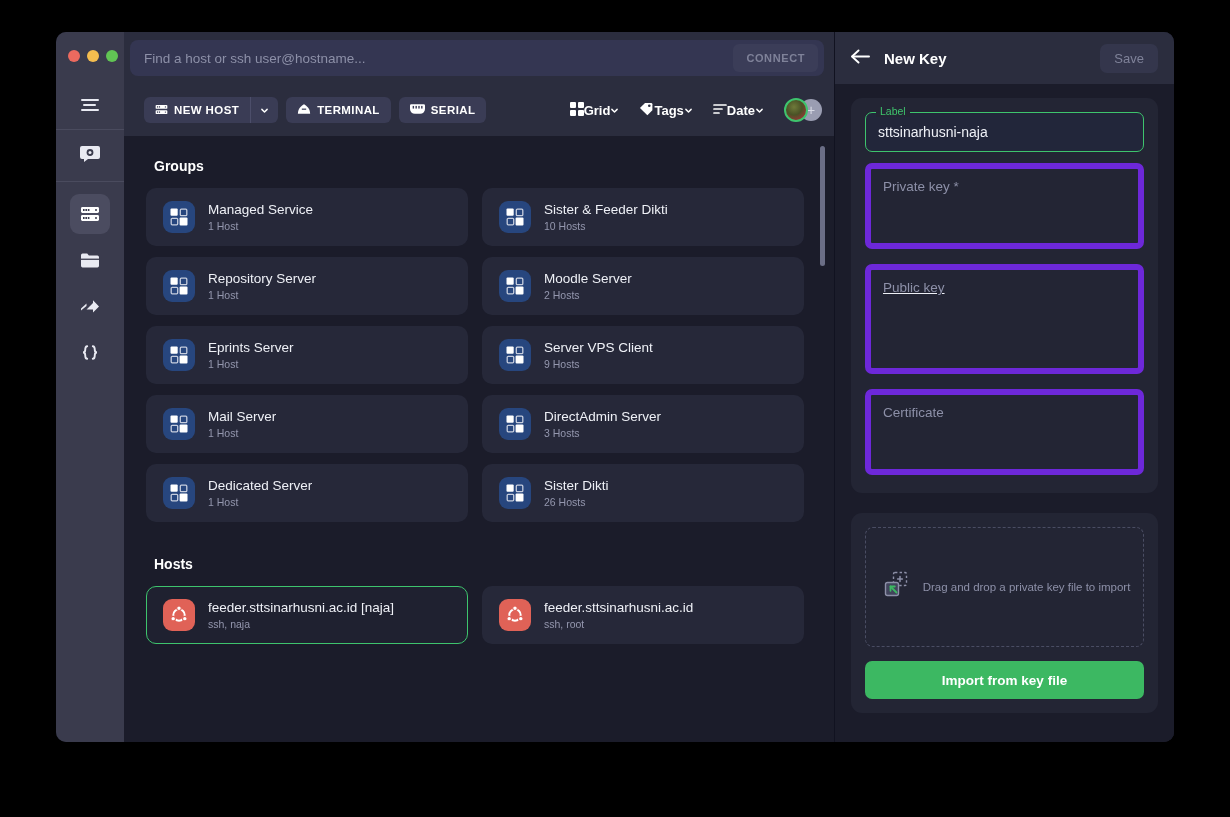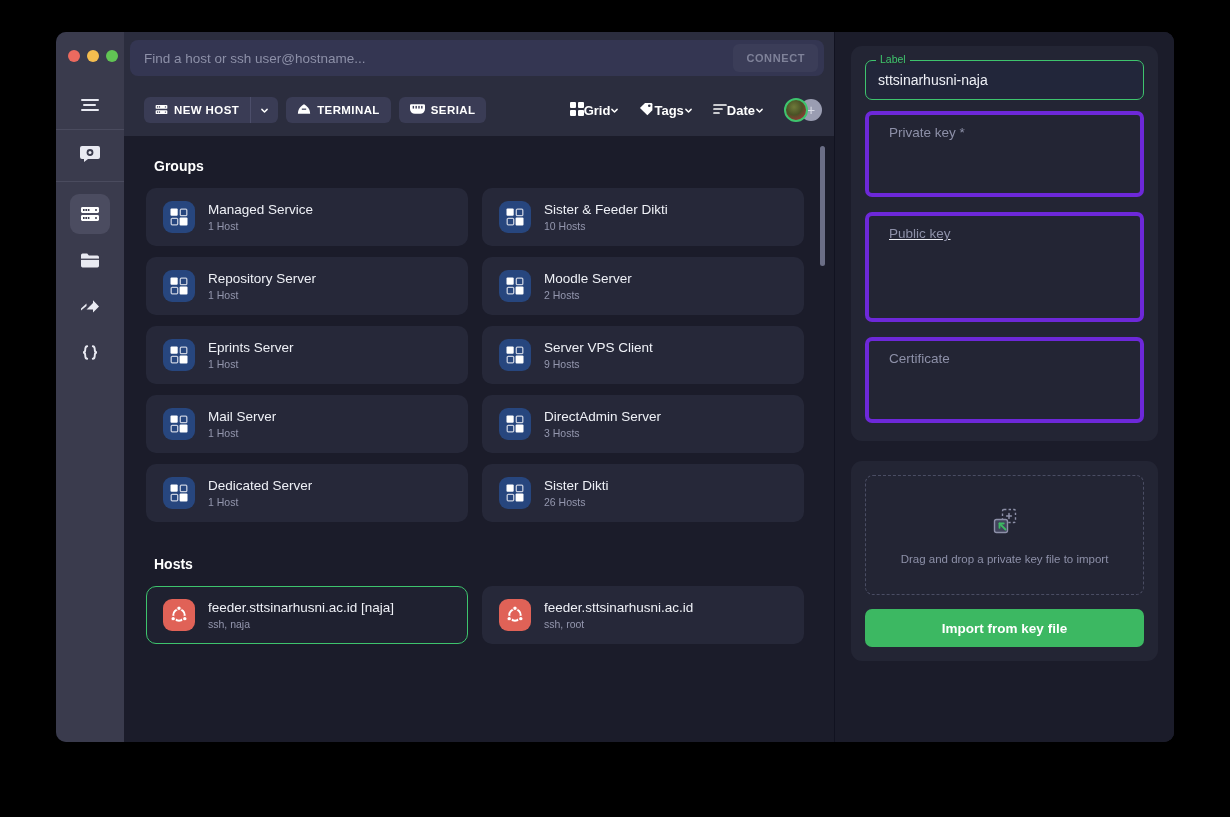--- a/index.html
+++ b/index.html
@@ -192,33 +192,33 @@
     color: #eef0f6; font-size: 14px; padding: 0 12px; outline: none;
     font-family: "Liberation Sans", sans-serif;
   }
   #label-caption {
     position: absolute; left: 11px; top: -7px;
     background: #232534; padding: 0 4px;
     color: #3ec46d; font-size: 10.5px;
   }
   .ta {
     width: 100%; margin-top: 11px; resize: none;
-    background: transparent; border: 4px solid #6d28d9; border-radius: 7px;
-    color: #eef0f6; font-size: 13.5px; padding: 10px 20px; outline: none;
+    background: transparent; border: 6px solid #6d28d9; border-radius: 7px;
+    color: #eef0f6; font-size: 13.5px; padding: 10px 12px; outline: none;
     font-family: "Liberation Sans", sans-serif;
   }
   .ta::placeholder { color: #8d90a8; }
   #ta-private { height: 86px; }
   #ta-public { height: 110px; text-decoration: underline; }
   #ta-cert { height: 86px; }
 
   #import-card { margin-top: 20px; background: #232534; border-radius: 11px; padding: 14px; }
   #dropzone {
     border: 1.5px dashed #4a4d63; border-radius: 8px;
-    height: 120px; display: flex; flex-direction: column;
+    height: 120px; display: flex; 
     align-items: center; justify-content: center; gap: 10px;
   }
   #dropzone-text { color: #8d90a8; font-size: 11.5px; }
   #import-btn {
     margin-top: 14px; width: 100%; height: 38px;
     background: #3cb862; border: none; border-radius: 7px;
     color: #fff; font-size: 13.5px; font-weight: bold;
     font-family: "Liberation Sans", sans-serif;
   }
 </style>
@@ -588,20 +588,30 @@
             </div>
 
           <div id="scrollbar-track">
             <div id="scrollbar-thumb"></div>
           </div>
         </div>
       </div>
 
       <div id="rightpanel">
 
+        <div id="panel-head">
+          <span>
+            <svg width="19" height="15" viewBox="0 0 19 15" fill="none" stroke="#ffffff" stroke-width="1.9" stroke-linecap="round" stroke-linejoin="round">
+              <path d="M18 7.5H1.5"></path>
+                <path d="M7.5 1.5 1 7.5l6.5 6"></path>
+            </svg>
+          </span>
+          <span id="panel-title">New Key</span>
+          <button id="save-btn">Save</button>
+        </div>
 
         <div id="panel-body">
           <div class="panel-card">
 
             <div class="field-label-wrap">
               <span id="label-caption">Label</span>
               <input id="label-field" type="text" value="sttsinarhusni-naja" style="">
             </div>
 
             <textarea class="ta" id="ta-private" placeholder="Private key *" style=""></textarea>

